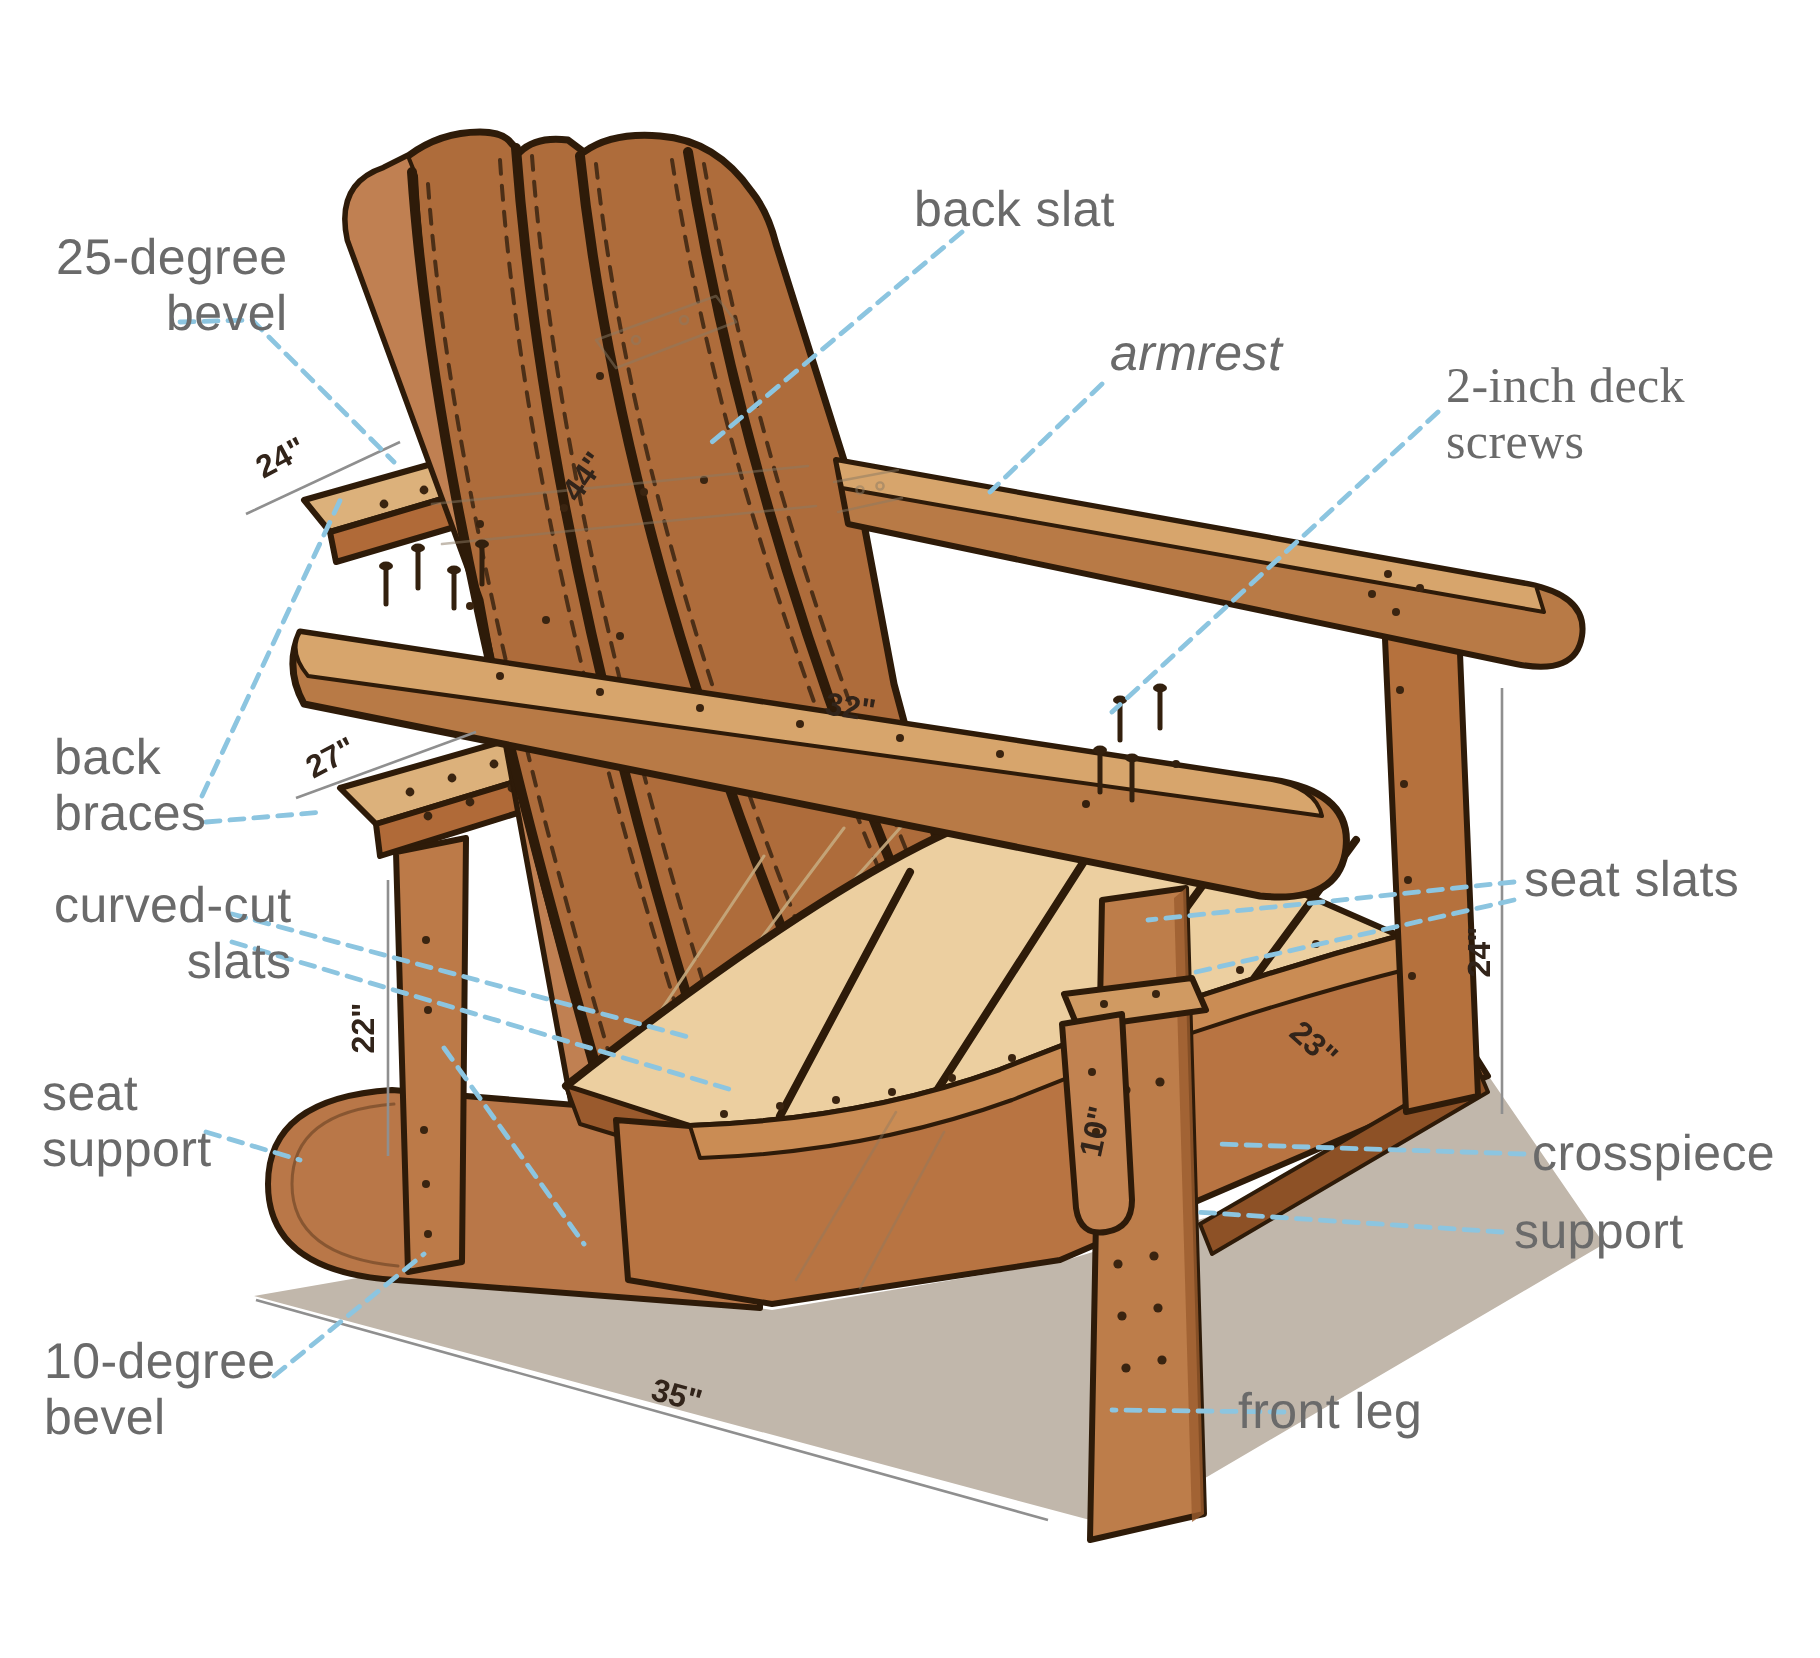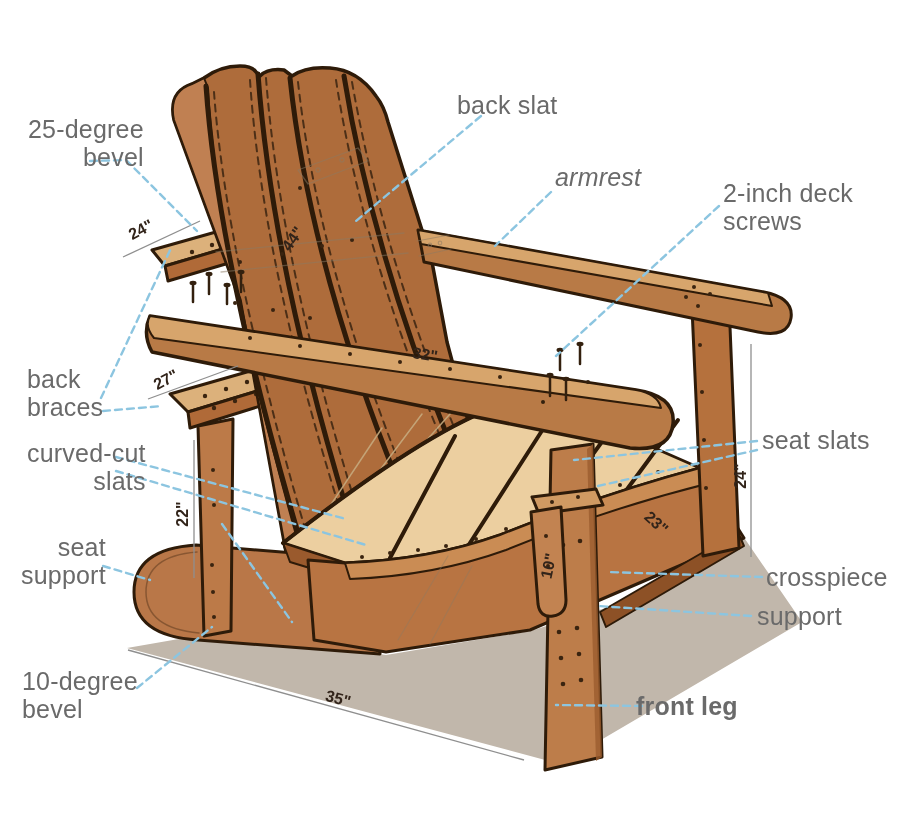--- a/index.html
+++ b/index.html
@@ -269,34 +269,34 @@
         <polyline points="751,616 598,606" class="leader"></polyline>
         <polyline points="642,706 556,705" class="leader"></polyline>
       </g>
   </svg>
 
   <div id="labels-layer">
       <div class="label" style="left: 28px; top: 116px; text-align: right;">25-degree
 bevel</div>
       <div class="label" style="left: 457px; top: 92px;">back slat</div>
       <div class="label" style="left: 555px; top: 164px; font-style: italic;">armrest</div>
-      <div class="label" style="left: 723px; top: 180px;">2-inch deck
+      <div class="label" style="left: 723px; top: 180px; font-family: Liberation Serif, serif;">2-inch deck
 screws</div>
       <div class="label" style="left: 27px; top: 366px;">back
 braces</div>
       <div class="label" style="left: 27px; top: 440px; text-align: right;">curved-cut
 slats</div>
-      <div class="label" style="left: 21px; top: 534px; text-align: right;">seat
+      <div class="label" style="left: 21px; top: 534px;">seat
 support</div>
       <div class="label" style="left: 22px; top: 668px;">10-degree
 bevel</div>
       <div class="label" style="left: 762px; top: 427px;">seat slats</div>
       <div class="label" style="left: 766px; top: 564px;">crosspiece</div>
       <div class="label" style="left: 757px; top: 603px;">support</div>
-      <div class="label" style="left: 636px; top: 693px; font-weight: bold;">front leg</div>
+      <div class="label" style="left: 619px; top: 693px;">front leg</div>
       <div class="meas" style="left: 141px; top: 230px; transform: translate(-50%, -50%) rotate(-28deg);">24"</div>
       <div class="meas" style="left: 293px; top: 239px; transform: translate(-50%, -50%) rotate(-55deg);">44"</div>
       <div class="meas" style="left: 425px; top: 355px; transform: translate(-50%, -50%) rotate(9deg);">32"</div>
       <div class="meas" style="left: 166px; top: 380px; transform: translate(-50%, -50%) rotate(-28deg);">27"</div>
       <div class="meas" style="left: 183px; top: 514px; transform: translate(-50%, -50%) rotate(-90deg);">22"</div>
       <div class="meas" style="left: 741px; top: 476px; transform: translate(-50%, -50%) rotate(-90deg);">24"</div>
       <div class="meas" style="left: 656px; top: 523px; transform: translate(-50%, -50%) rotate(42deg);">23"</div>
       <div class="meas" style="left: 549px; top: 566px; transform: translate(-50%, -50%) rotate(-78deg);">10"</div>
       <div class="meas" style="left: 338px; top: 699px; transform: translate(-50%, -50%) rotate(15deg);">35"</div>
     </div>

